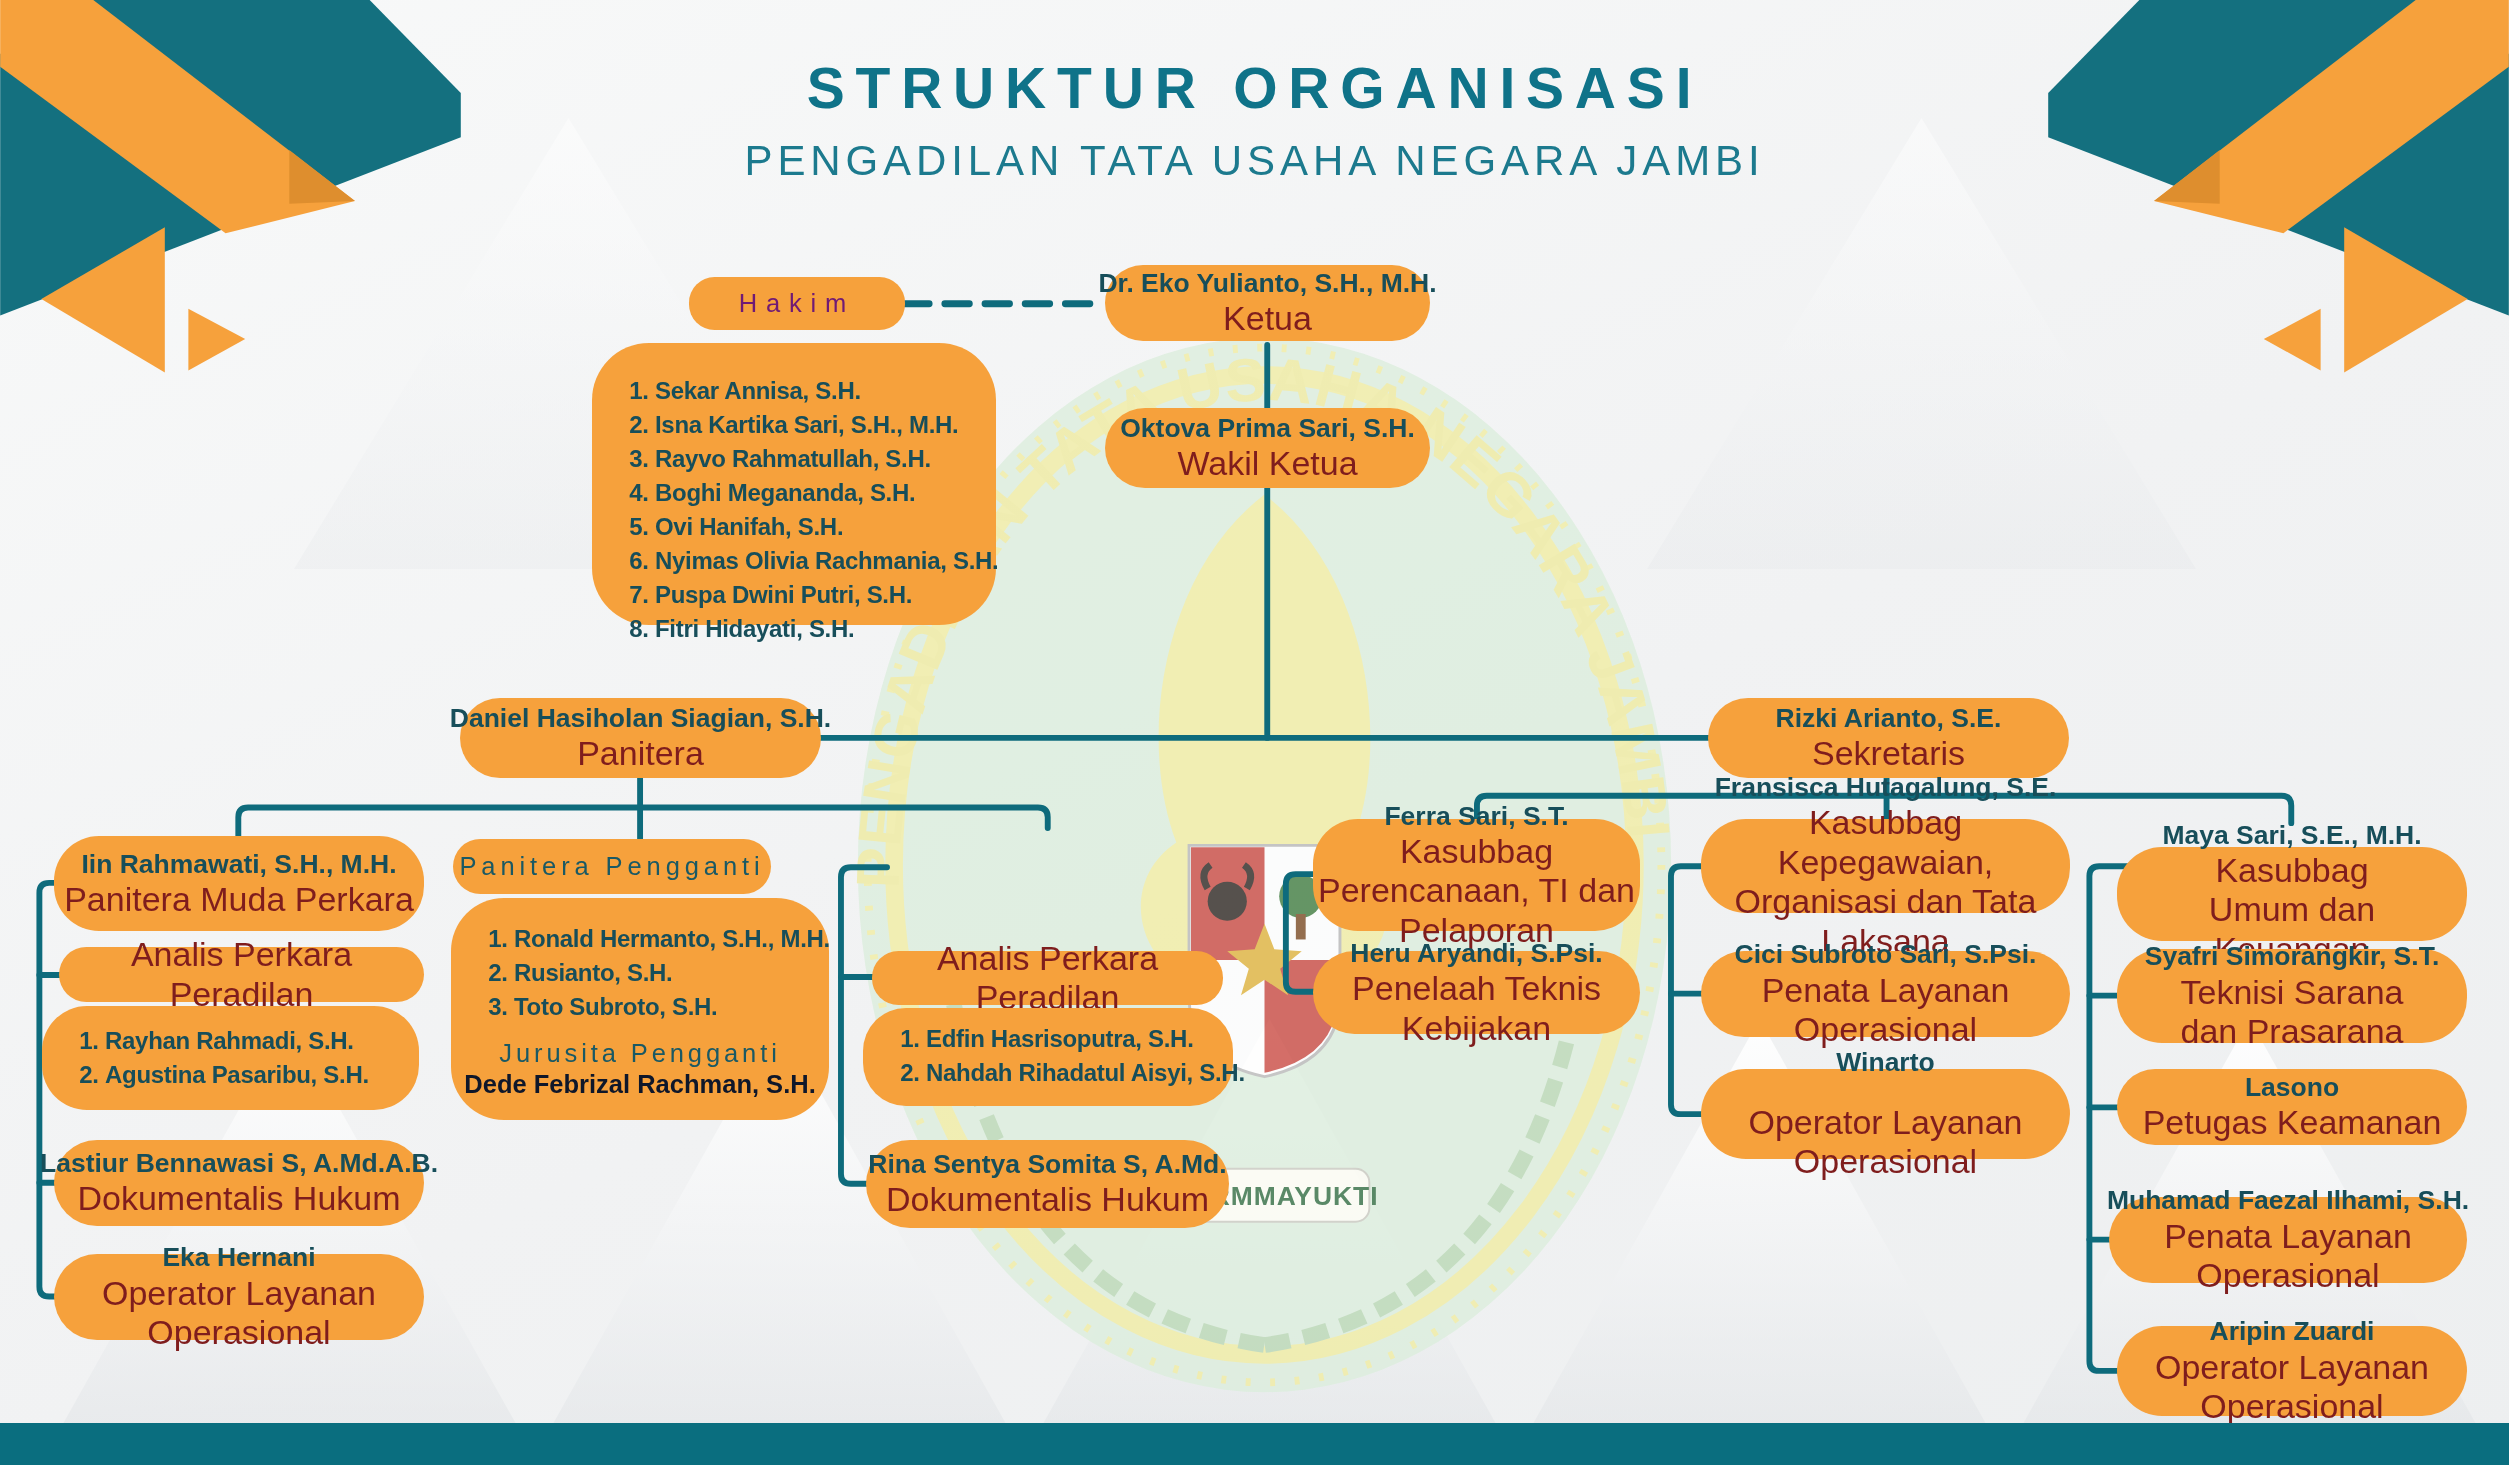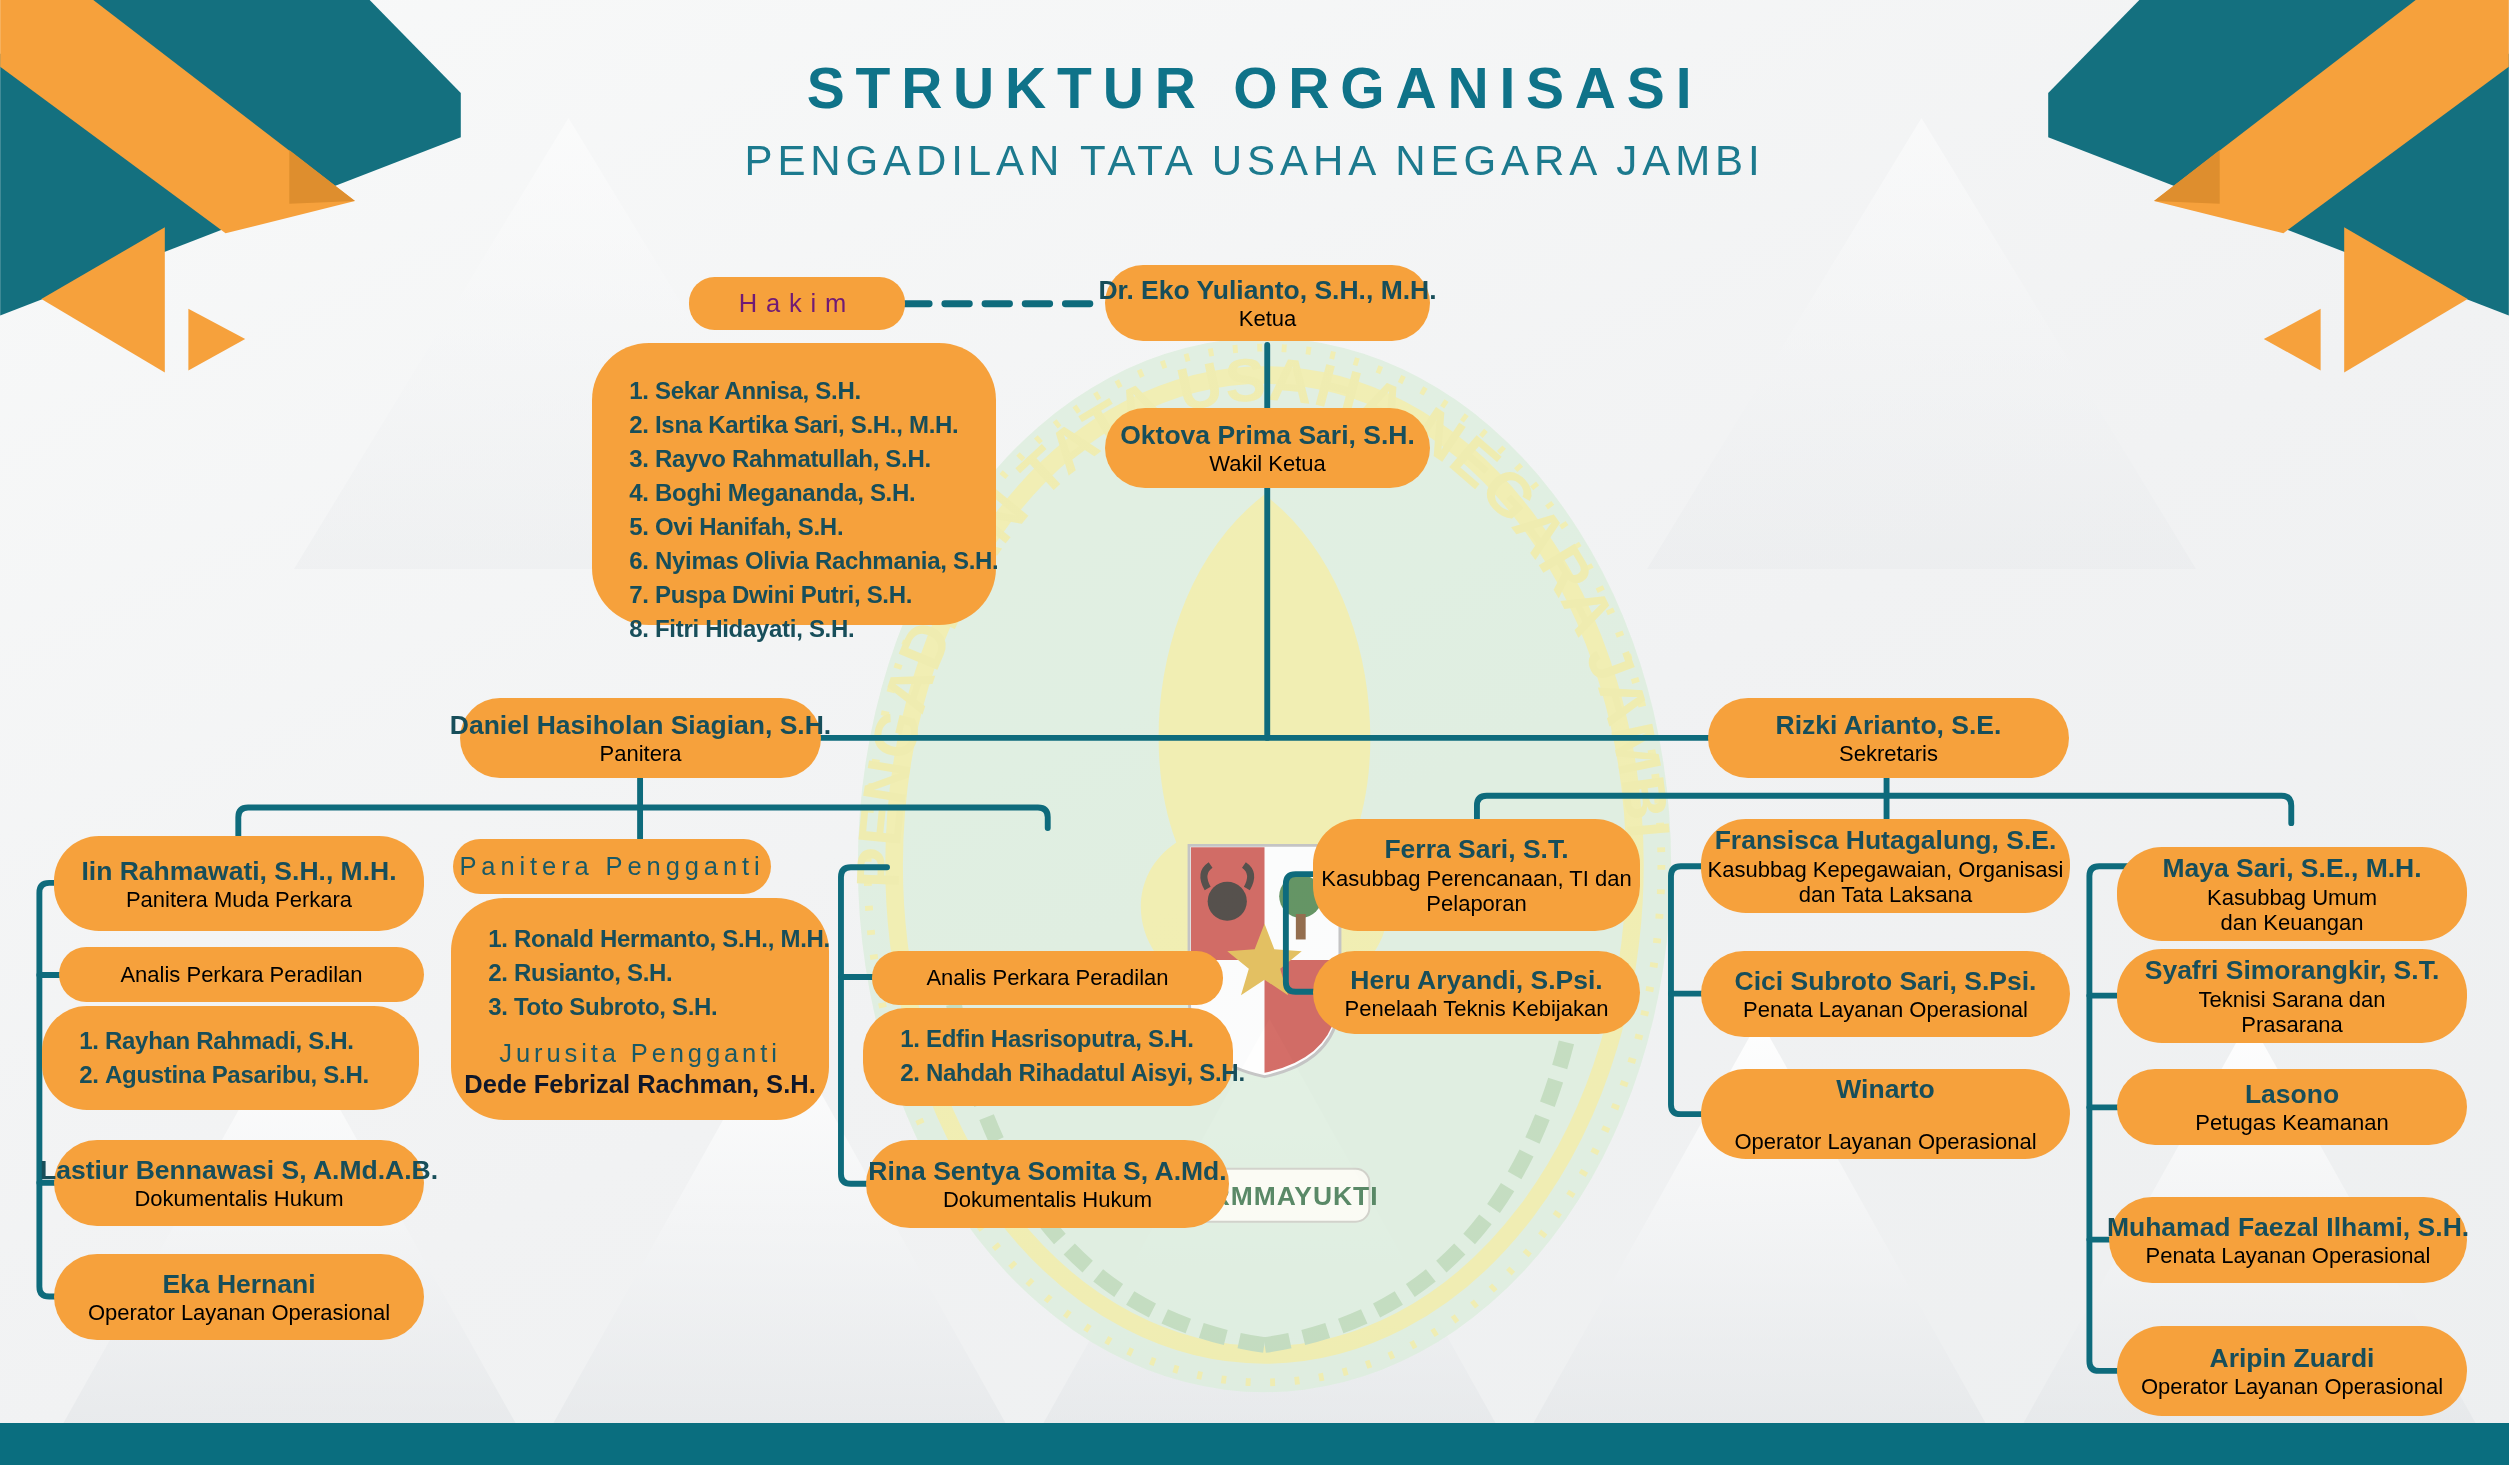--- a/index.html
+++ b/index.html
@@ -18,21 +18,21 @@
   #connectors{position:absolute;left:0;top:0;width:2509px;height:1465px;}
   
   .hdr{position:absolute;width:100%;text-align:center;}
   #title{top:55px;font-size:57px;font-weight:800;letter-spacing:10.8px;color:#0f7389;}
   #subtitle{top:137px;font-size:42px;letter-spacing:4.9px;color:#1c7a8e;font-weight:400;}
   
   .node{position:absolute;background:#F6A13C;border-radius:45px;display:flex;
         flex-direction:column;align-items:center;justify-content:center;
         text-align:center;color:#174e5a;}
   .name{font-weight:bold;font-size:26.5px;line-height:1.22;white-space:nowrap;}
-  .role{font-size:22px;line-height:1.16;color:#000000;font-weight:400;}
+  .role{font-size:34px;line-height:1.16;color:#7f1d1d;font-weight:400;}
   .narrow-role{padding:0 74px;}
   .pill{letter-spacing:4.9px;font-size:25.5px;color:#1a5964;}
   .listbox{align-items:flex-start;justify-content:flex-start;}
   .listbox ol{margin:0;padding-left:63px;}
   .listbox li{font-weight:bold;font-size:24px;line-height:34px;letter-spacing:-0.3px;
               white-space:nowrap;text-align:left;}
   #n-hakim-label{left:689px;top:277px;width:216px;height:53px;border-radius:25.5px;
                  letter-spacing:8.8px;font-size:25.5px;color:#701a75;}
   #n-ketua{left:1105px;top:265px;width:325px;height:76px;}
   #n-wakil{left:1105px;top:408px;width:325px;height:80px;}

